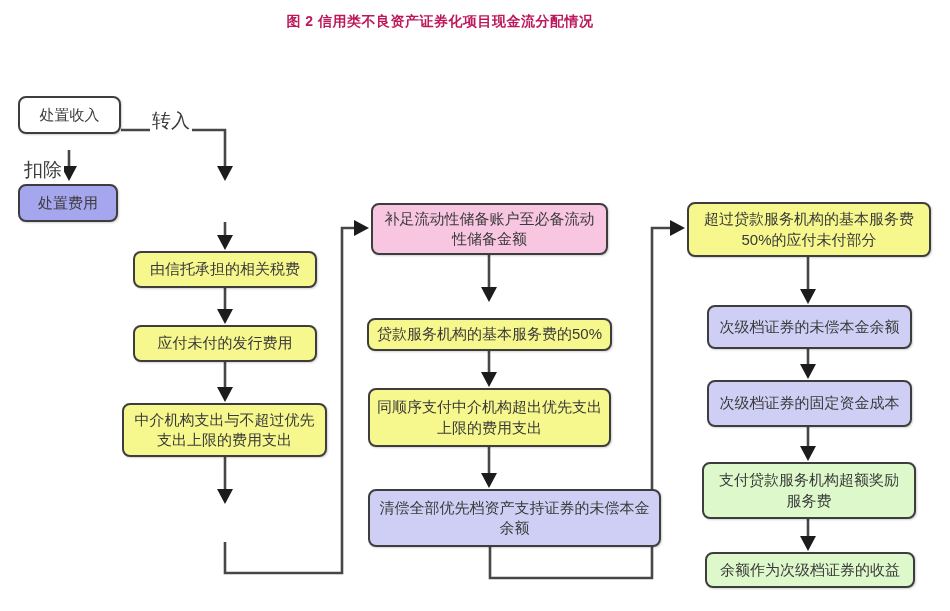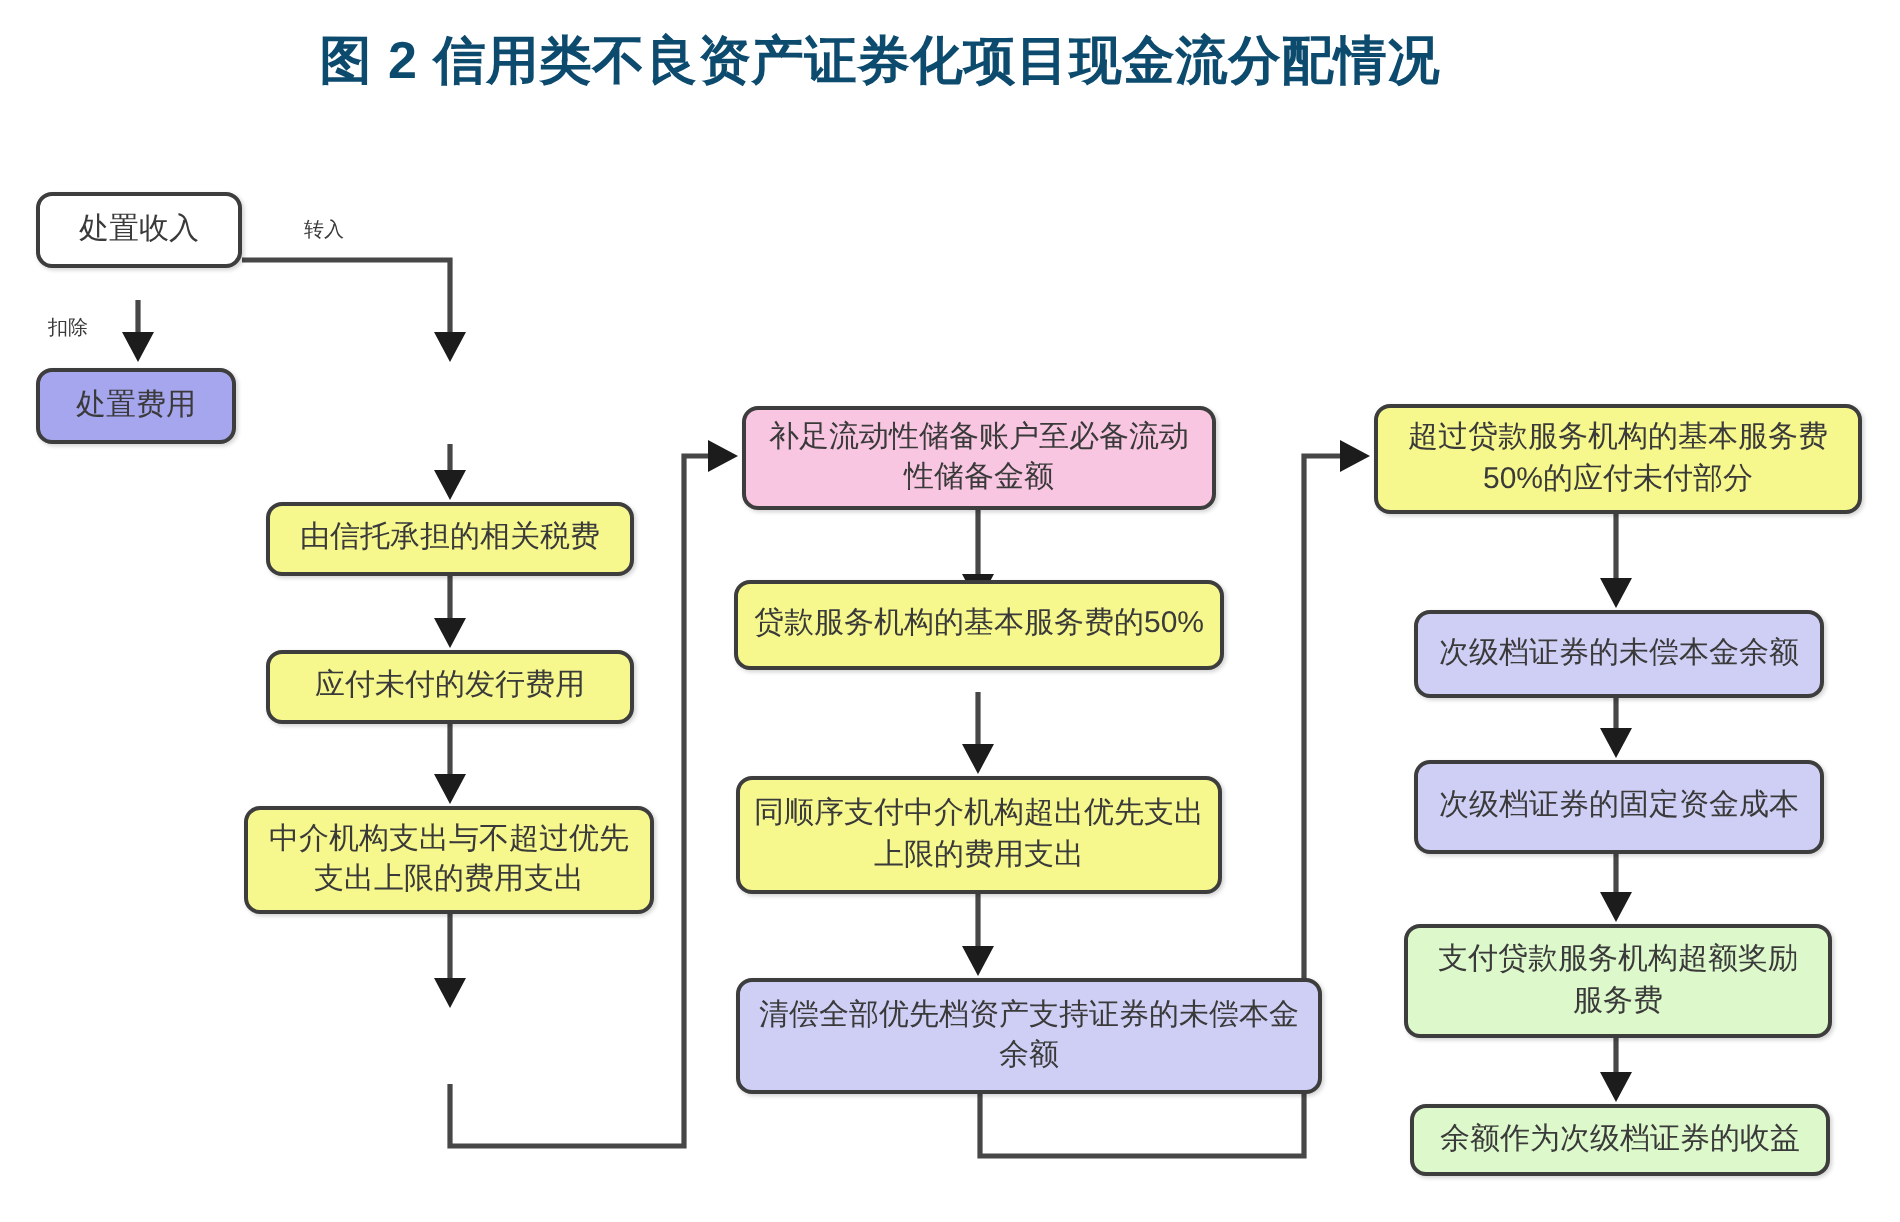--- a/index.html
+++ b/index.html
@@ -2,50 +2,50 @@
 <html><head>
 <meta charset="utf-8">
 <style>
   html,body{margin:0;padding:0;background:#ffffff;}
   #stage{
     position:relative;width:950px;height:611px;background:#ffffff;overflow:hidden;
     font-family:"Liberation Sans","DejaVu Sans",sans-serif;color:#3a3a3a;
   }
   #fig-title{
     position:absolute;left:95px;top:13px;width:690px;text-align:center;
-    font-size:26px;font-weight:bold;color:#0c4a6e;letter-spacing:0.5px;white-space:nowrap;
+    font-size:14px;font-weight:bold;color:#be185d;letter-spacing:0.5px;white-space:nowrap;
   }
   .node{
     position:absolute;box-sizing:border-box;border:2.5px solid #3d3d3d;border-radius:8px;
     display:flex;align-items:center;justify-content:center;text-align:center;
     font-size:15px;line-height:1.35;padding:2px 6px;
     box-shadow:1px 1px 2px rgba(0,0,0,0.18);
   }
   .white{background:#ffffff;}
   .purple{background:#a6a6ee;}
   .lavender{background:#cfcff6;}
   .yellow{background:#f6f78c;}
   .pink{background:#f9c6e2;}
   .green{background:#ddf8ca;}
   .edge-label{
-    position:absolute;font-size:10px;color:#3a3a3a;background:#fff;padding:0 2px;white-space:nowrap;
+    position:absolute;font-size:19px;color:#3a3a3a;background:#fff;padding:0 2px;white-space:nowrap;
   }
   #connectors{position:absolute;left:0;top:0;width:950px;height:611px;}
   #connectors path{fill:none;stroke:#474747;stroke-width:2.6;}
   #connectors polygon{fill:#1c1c1c;stroke:none;}
   
   #n-l1{left:18px;top:96px;width:103px;height:38px;}
   #n-l2{left:18px;top:184px;width:100px;height:38px;}
   #n-l3{left:162px;top:184px;width:124px;height:38px;}
   #n-l4{left:133px;top:251px;width:184px;height:37px;}
   #n-l5{left:133px;top:325px;width:184px;height:37px;}
   #n-l6{left:122px;top:403px;width:205px;height:54px;padding:2px 8px;}
   #n-l7{left:133px;top:505px;width:183px;height:37px;}
   #n-m1{left:371px;top:203px;width:237px;height:52px;padding:2px 10px;}
-  #n-m2{left:367px;top:290px;width:245px;height:45px;text-align:right;}
+  #n-m2{left:367px;top:318px;width:245px;height:33px;text-align:right;}
   #n-m3{left:368px;top:388px;width:243px;height:59px;}
   #n-m4{left:368px;top:489px;width:293px;height:58px;}
   #n-r1{left:687px;top:202px;width:244px;height:55px;}
   #n-r2{left:707px;top:305px;width:205px;height:44px;}
   #n-r3{left:707px;top:380px;width:205px;height:47px;}
   #n-r4{left:702px;top:462px;width:214px;height:57px;padding:2px 12px;}
   #n-r5{left:705px;top:552px;width:210px;height:36px;}
   #lbl-transfer{left:150px;top:108px;}
   #lbl-deduct{left:22px;top:157px;}
 </style>

